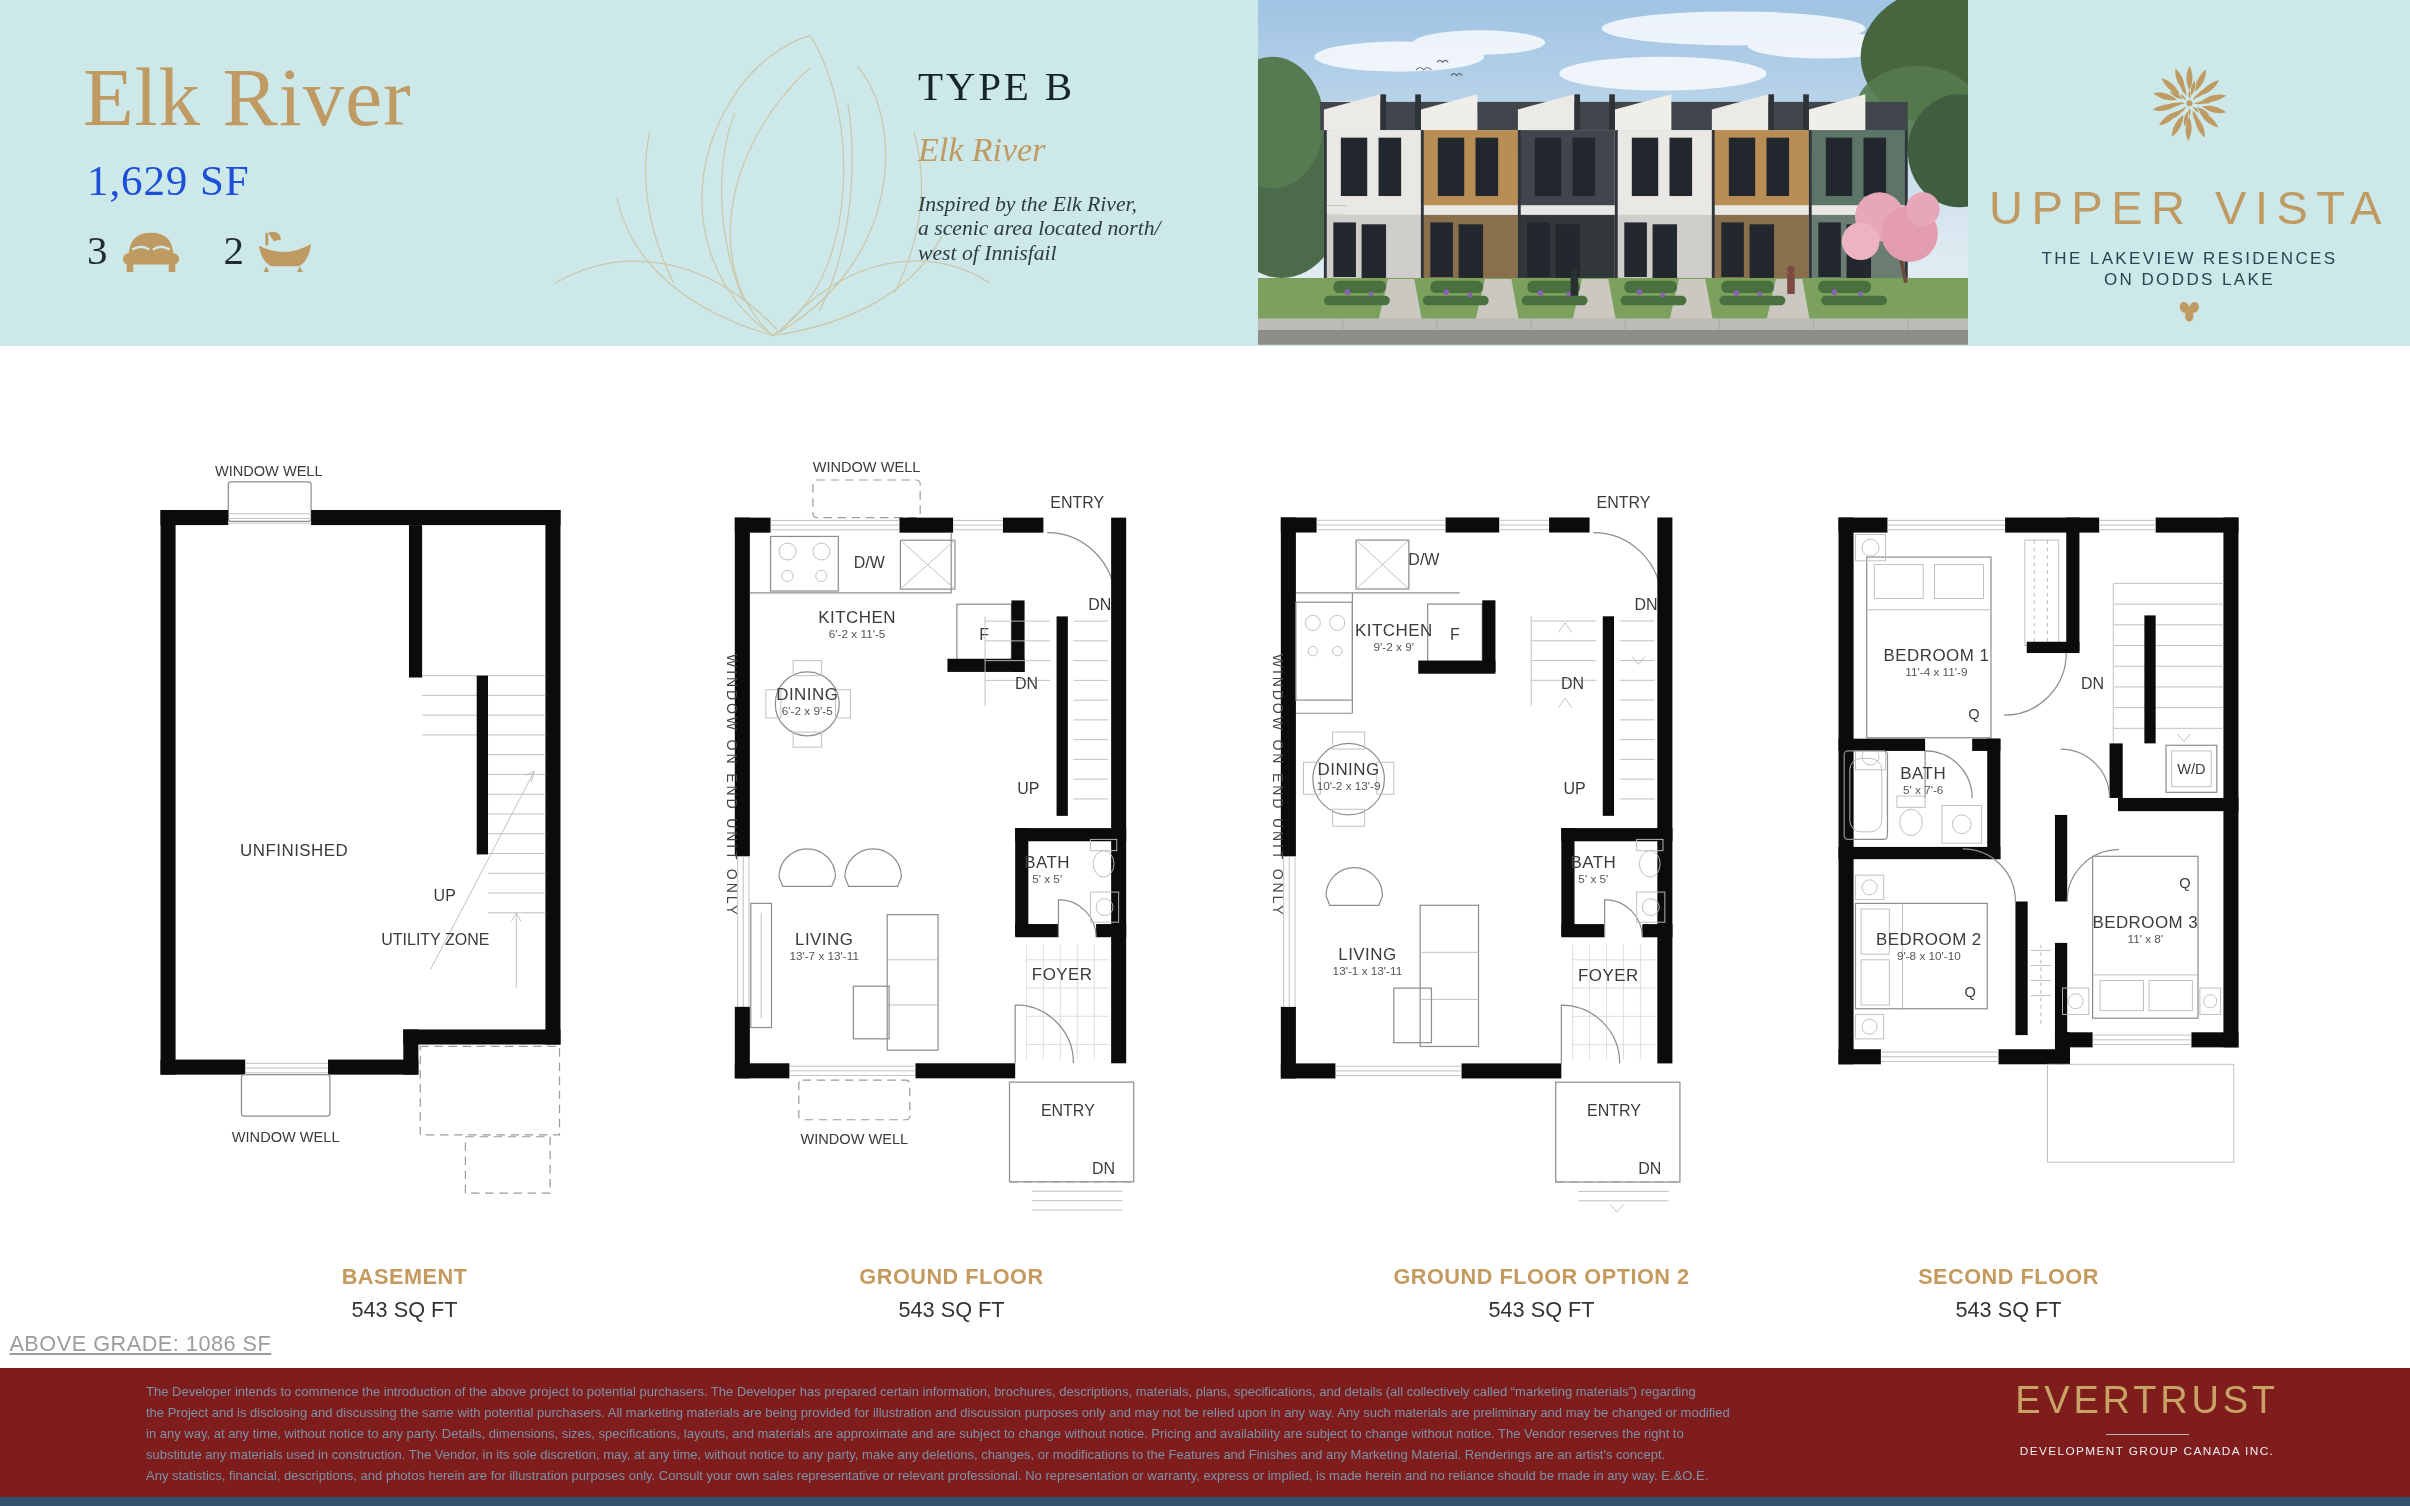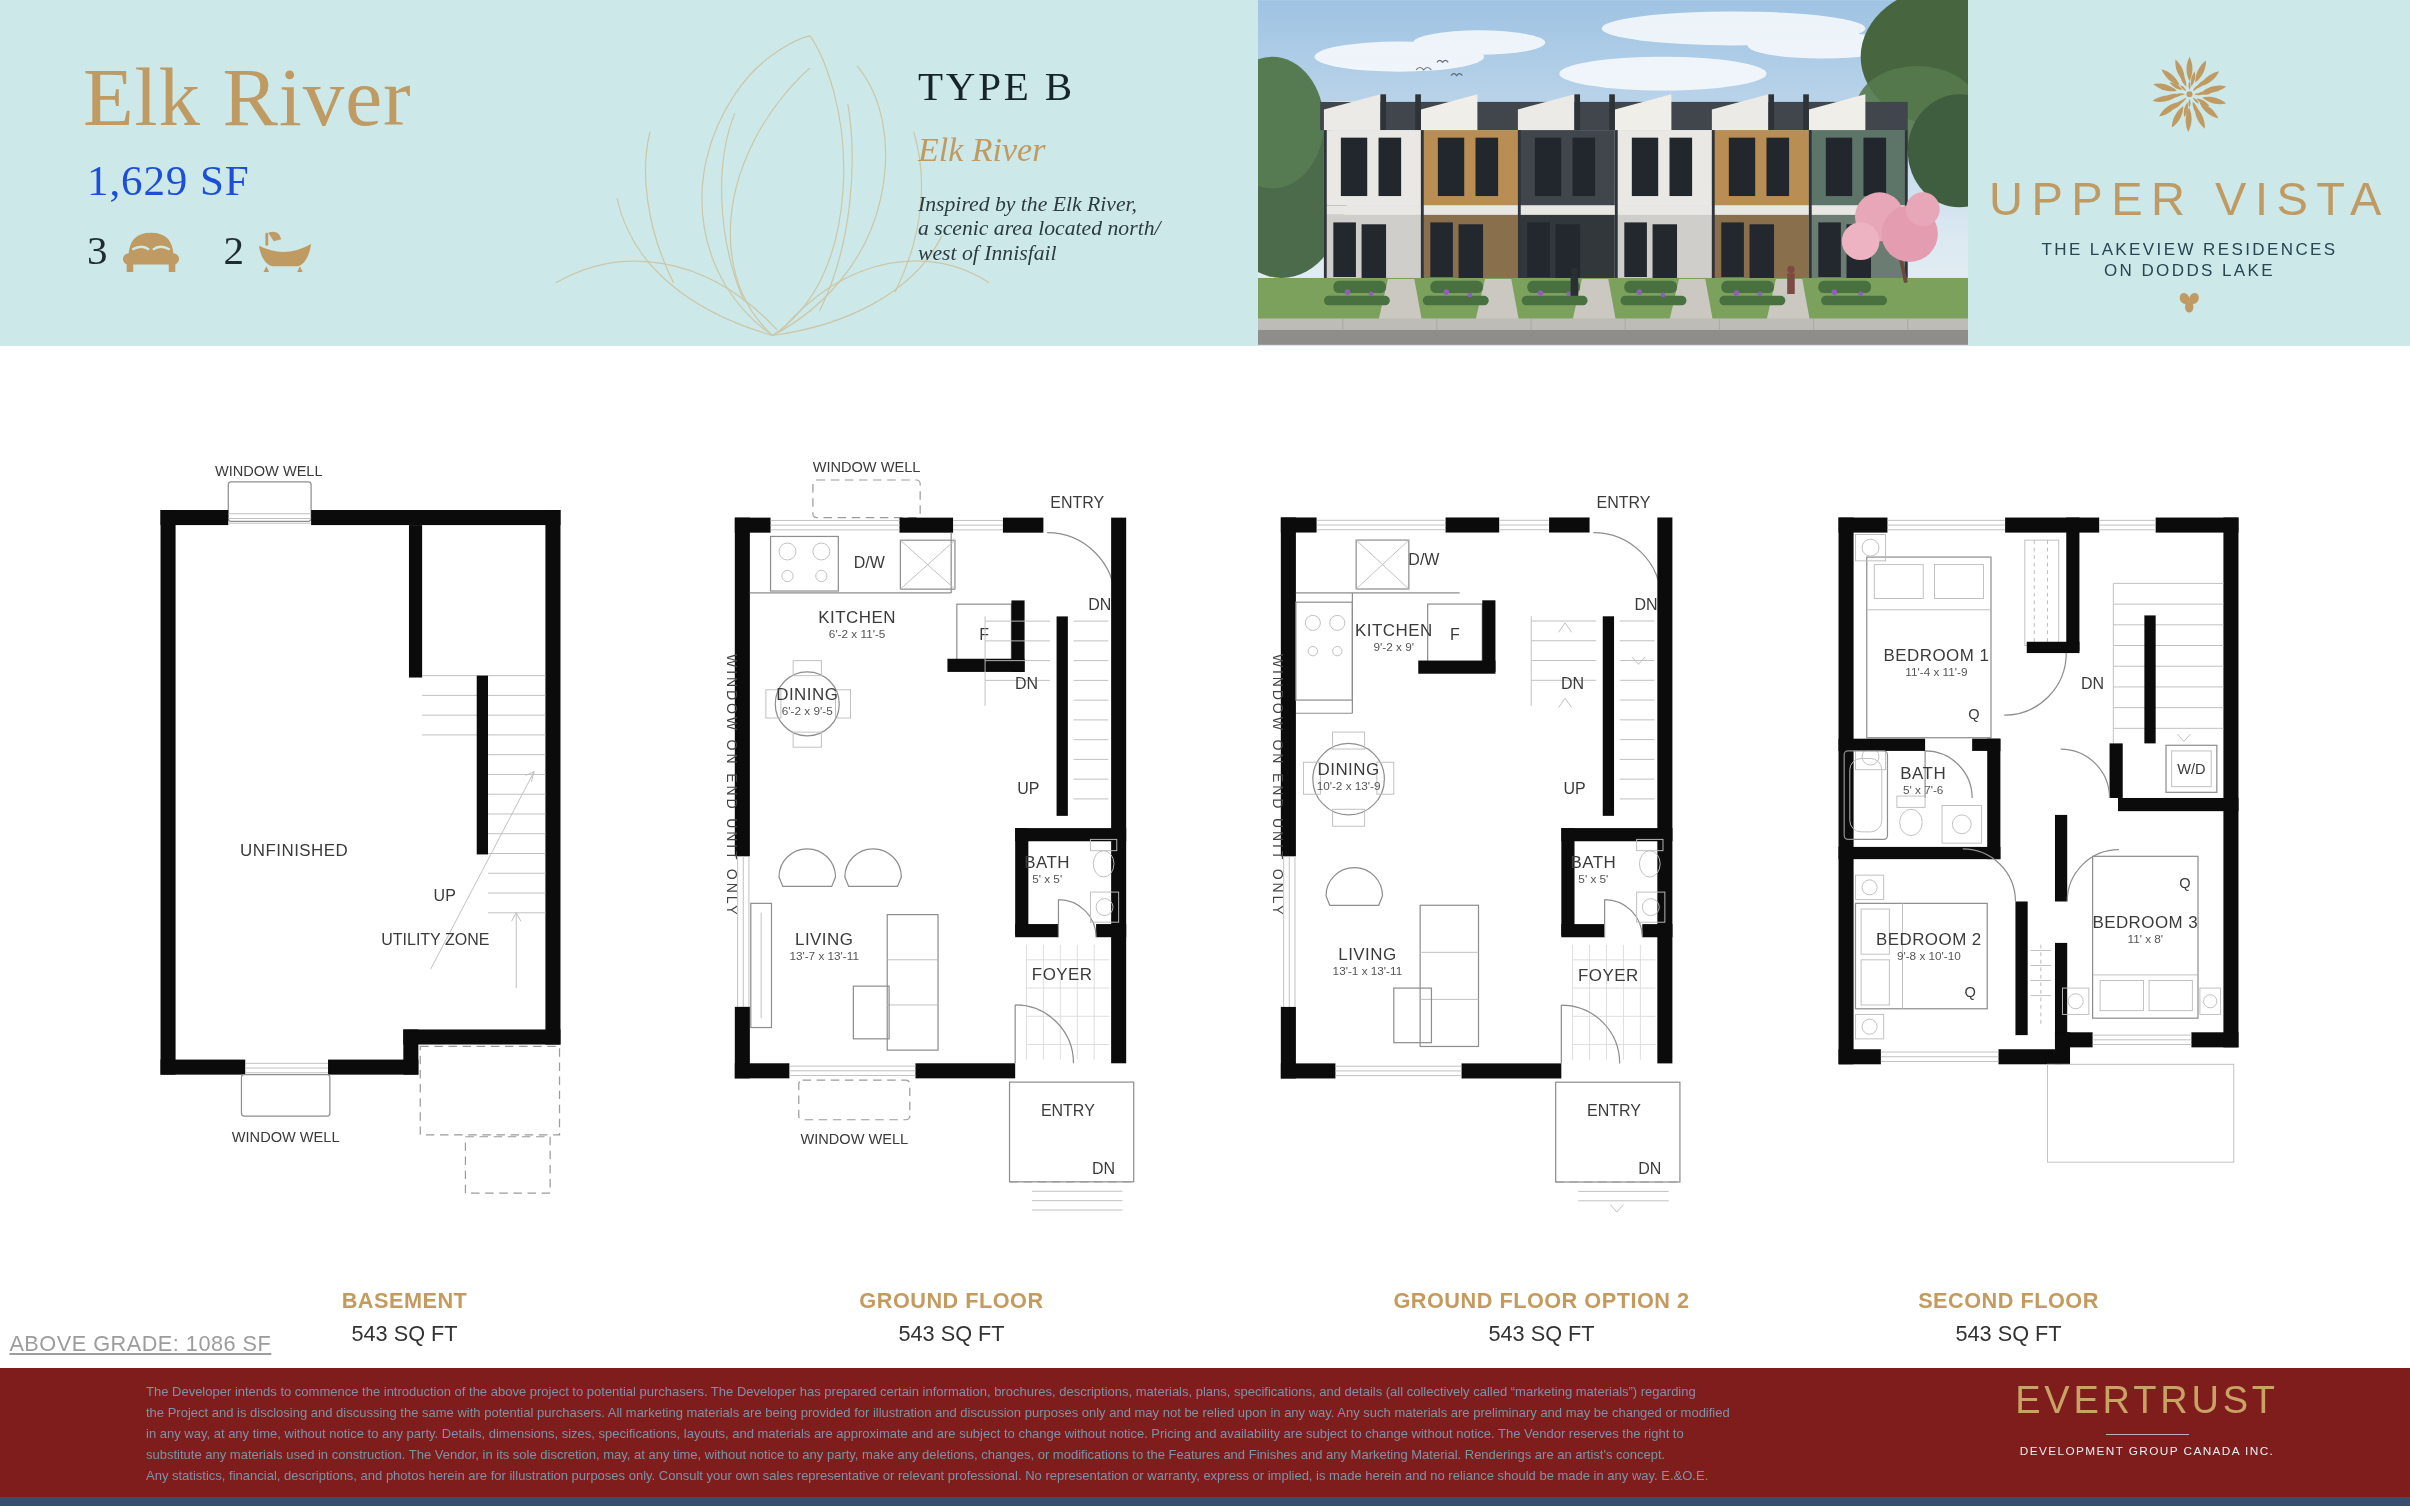--- a/index.html
+++ b/index.html
@@ -8,38 +8,38 @@
   .band{position:absolute;left:0;top:0;width:2411px;height:346px;background:#cde8e8;}
   .unit-title{position:absolute;left:83px;top:49px;font-family:"Liberation Serif",serif;font-size:83px;color:#bf9a62;letter-spacing:0.9px;}
   .unit-area{position:absolute;left:87px;top:156px;font-family:"Liberation Serif",serif;font-size:43px;color:#1d4ed8;letter-spacing:0.9px;}
   .bb-row{position:absolute;left:87px;top:226px;display:flex;align-items:center;gap:13px;}
   .bb-num{font-family:"Liberation Serif",serif;font-size:41px;color:#1e2b31;}
   .bb-gap{width:17px;}
   .type-block{position:absolute;left:918px;top:62px;}
   .type-label{font-family:"Liberation Serif",serif;font-size:41px;letter-spacing:2.8px;color:#16242c;}
   .type-sub{font-family:"Liberation Serif",serif;font-style:italic;font-size:34px;color:#bf9a62;margin-top:21px;}
   .type-desc{font-family:"Liberation Serif",serif;font-style:italic;font-size:21.7px;line-height:24.5px;color:#2c3a41;margin-top:22.6px;}
-  .brand{position:absolute;left:1968px;top:0;width:443px;height:346px;text-align:center;}
+  .brand{position:absolute;left:1968px;top:9px;width:443px;height:346px;text-align:center;}
   .brand-name{font-size:47px;letter-spacing:8.5px;color:#bf9a62;margin-top:5.6px;}
   .brand-tag{font-size:17px;letter-spacing:2.4px;color:#264653;line-height:21.7px;margin-top:13px;}
   
   .plan{position:absolute;top:461px;}
   .w{fill:#0b0b0b;}
   .tl{fill:none;stroke:#8e8e8e;stroke-width:1.3;}
   .tl2{fill:none;stroke:#bdbdbd;stroke-width:1;}
   .gr{fill:none;stroke:#dcdcdc;stroke-width:1;}
   .dsh{fill:none;stroke:#9b9b9b;stroke-width:1.3;stroke-dasharray:9 6;}
   .dsh2{fill:none;stroke:#b5b5b5;stroke-width:1;stroke-dasharray:4 4;}
   svg text{font-family:"Liberation Sans",sans-serif;fill:#3b3b3b;}
   .lbl{font-size:18px;letter-spacing:.5px;text-anchor:middle;}
   .dim{font-size:12.5px;fill:#555;text-anchor:middle;}
   .md{font-size:17px;text-anchor:middle;}
   .sm{font-size:15.5px;text-anchor:middle;}
   .vn{font-size:15px;letter-spacing:3px;fill:#444;}
-  .caption{position:absolute;top:1264px;width:471px;text-align:center;margin-top:24px;}
+  .caption{position:absolute;top:1264px;width:471px;text-align:center;}
   .cap-name{font-size:21.7px;font-weight:bold;letter-spacing:0.5px;color:#c49a5e;}
   .cap-sqft{font-size:21.7px;color:#333;margin-top:6.6px;}
   .above-grade{position:absolute;left:9.4px;top:1331px;font-size:21.7px;color:#9c9c9c;letter-spacing:0.5px;text-decoration:underline;}
   
   .footer{position:absolute;left:0;top:1368px;width:2411px;height:138px;background:#7f1d1d;}
   .disclaimer{position:absolute;left:146px;top:13px;color:#7e91a6;font-size:13px;line-height:21px;}
   .disclaimer div{white-space:nowrap;}
   .evertrust{position:absolute;left:2006px;top:11.3px;width:282px;text-align:center;}
   .ev-name{font-size:38px;letter-spacing:3.8px;color:#c8a365;}
   .ev-div{width:83px;height:0.9px;background:#cdd6e0;opacity:.8;margin:11.3px auto 0 auto;}

